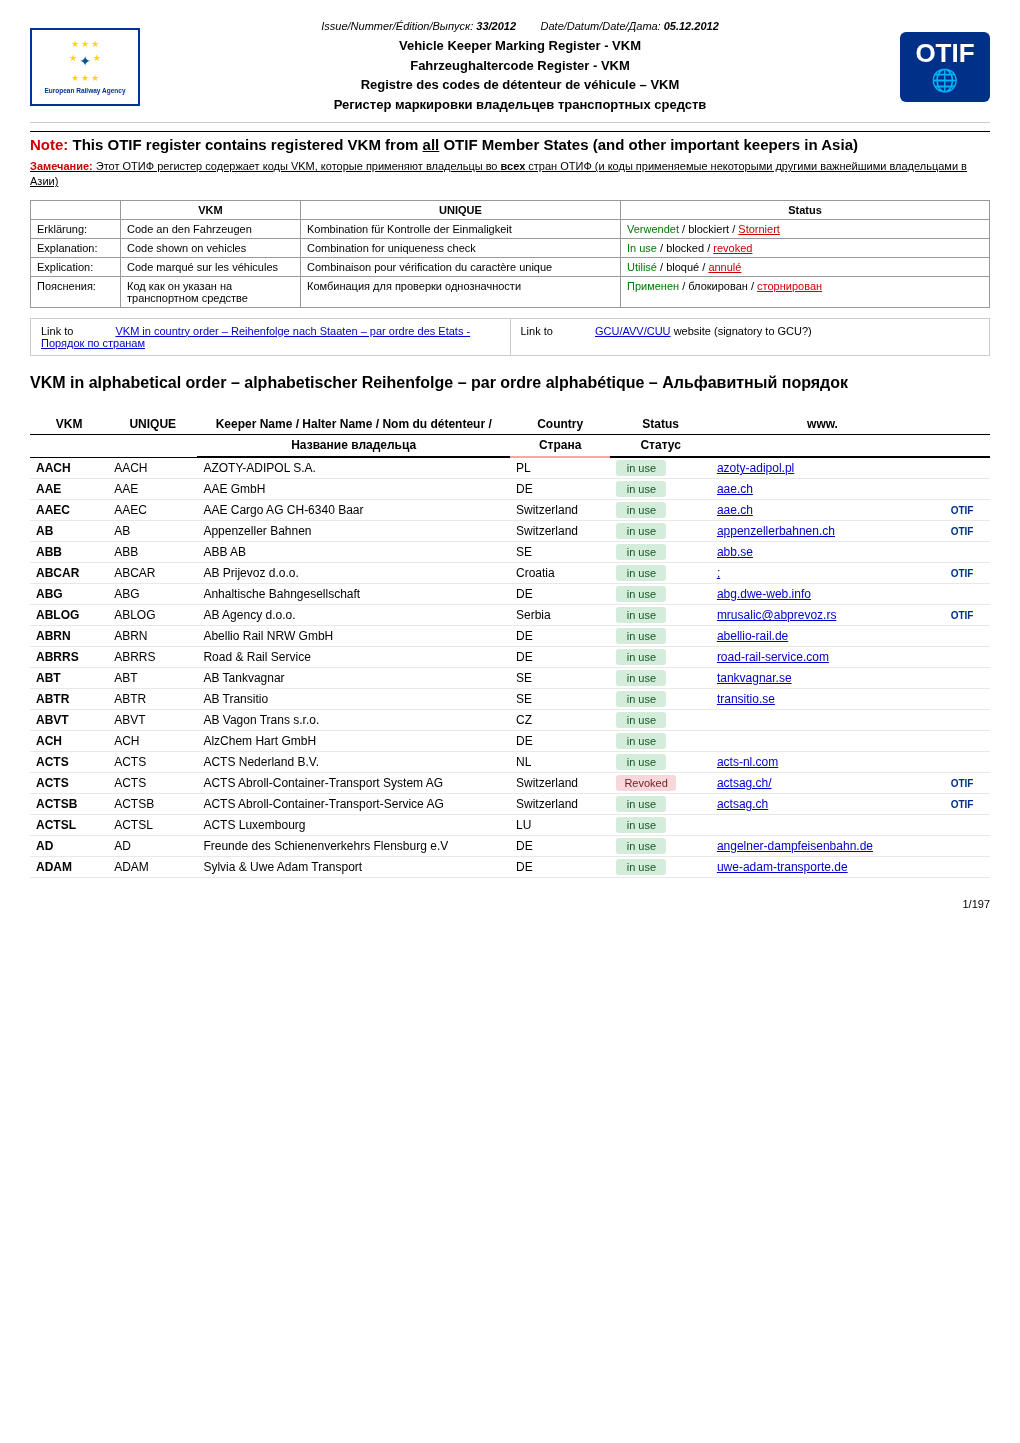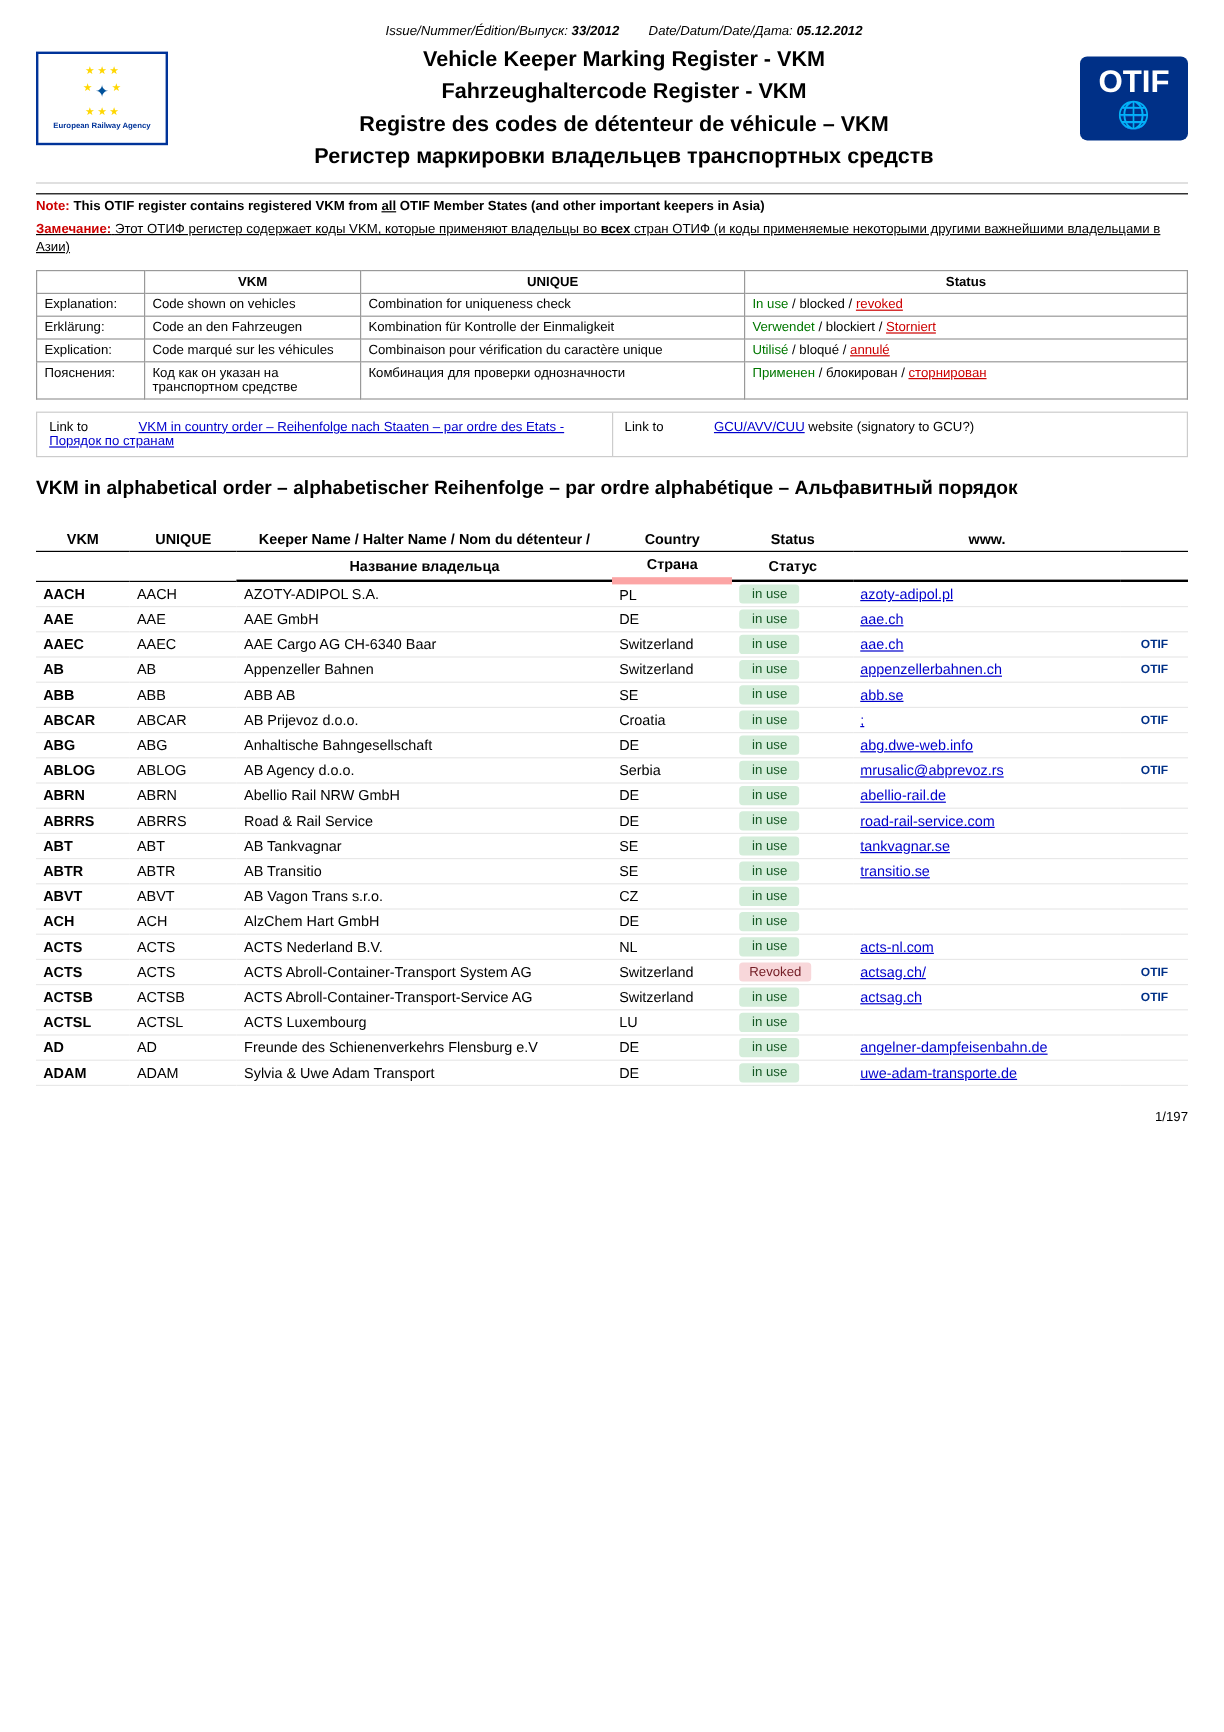--- a/index.html
+++ b/index.html
@@ -24,27 +24,27 @@
       padding: 0 10px;
     }
     .header-issue {
       font-size: 11px;
       margin-bottom: 4px;
       font-style: italic;
     }
     .header-issue span.bold { font-weight: bold; }
     .header-title {
       font-weight: bold;
-      font-size: 18px;
+      font-size: 13px;
       line-height: 1.5;
     }
 
     
     .note-en {
-      font-size: 11px;
+      font-size: 15px;
       margin-bottom: 6px;
       border-top: 1px solid #000;
       padding-top: 4px;
     }
     .note-en .note-label { font-weight: bold; color: #cc0000; }
     .note-en span { font-weight: bold; }
 
     .note-ru {
       font-size: 11px;
       margin-bottom: 10px;
@@ -250,41 +250,41 @@
   <thead>
     <tr>
       <th style="width:90px;"></th>
       <th style="width:180px;">VKM</th>
       <th style="width:320px;">UNIQUE</th>
       <th>Status</th>
     </tr>
   </thead>
   <tbody>
     <tr>
+      <td>Erklärung:</td>
+      <td>Code an den Fahrzeugen</td>
+      <td>Kombination für Kontrolle der Einmaligkeit</td>
+      <td>
+        <span style="color:#007700;">Verwendet</span>
+        <span> / </span>
+        <span style="color:#000;">blockiert</span>
+        <span> / </span>
+        <span style="color:#cc0000; text-decoration:underline;">Storniert</span>
+      </td>
+    </tr>
+    <tr>
       <td>Explanation:</td>
       <td>Code shown on vehicles</td>
       <td>Combination for uniqueness check</td>
       <td>
         <span style="color:#007700;">In use</span>
         <span> / </span>
         <span style="color:#000;">blocked</span>
         <span> / </span>
         <span style="color:#cc0000; text-decoration:underline;">revoked</span>
-      </td>
-    </tr>
-    <tr>
-      <td>Erklärung:</td>
-      <td>Code an den Fahrzeugen</td>
-      <td>Kombination für Kontrolle der Einmaligkeit</td>
-      <td>
-        <span style="color:#007700;">Verwendet</span>
-        <span> / </span>
-        <span style="color:#000;">blockiert</span>
-        <span> / </span>
-        <span style="color:#cc0000; text-decoration:underline;">Storniert</span>
       </td>
     </tr>
     <tr>
       <td>Explication:</td>
       <td>Code marqué sur les véhicules</td>
       <td>Combinaison pour vérification du caractère unique</td>
       <td>
         <span style="color:#007700;">Utilisé</span>
         <span> / </span>
         <span style="color:#000;">bloqué</span>
@@ -329,21 +329,21 @@
       <th class="col-keeper">Keeper Name / Halter Name / Nom du détenteur /</th>
       <th class="col-country">Country</th>
       <th class="col-status">Status</th>
       <th class="col-www">www.</th>
       <th class="col-otif"></th>
     </tr>
     <tr>
       <th class="col-vkm"></th>
       <th class="col-unique"></th>
       <th class="col-keeper" style="font-weight:bold; border-bottom: 2px solid #000; padding-bottom:4px;">Название владельца</th>
-      <th class="col-country" style="border-bottom: 6px solid #fca5a5; padding-bottom:4px;">Страна</th>
+      <th class="col-country" style="border-bottom: 2px solid #fca5a5; padding-bottom:4px;">Страна</th>
       <th class="col-status" style="border-bottom: 2px solid #000; padding-bottom:4px;">Статус</th>
       <th class="col-www" style="border-bottom: 2px solid #000;"></th>
       <th class="col-otif" style="border-bottom: 2px solid #000;"></th>
     </tr>
   </thead>
   <tbody id="vkm-tbody">
   <tr>
     <td class="col-vkm" style="font-weight:bold;">AACH</td>
     <td class="col-unique">AACH</td>
     <td class="col-keeper">AZOTY-ADIPOL S.A.</td>

